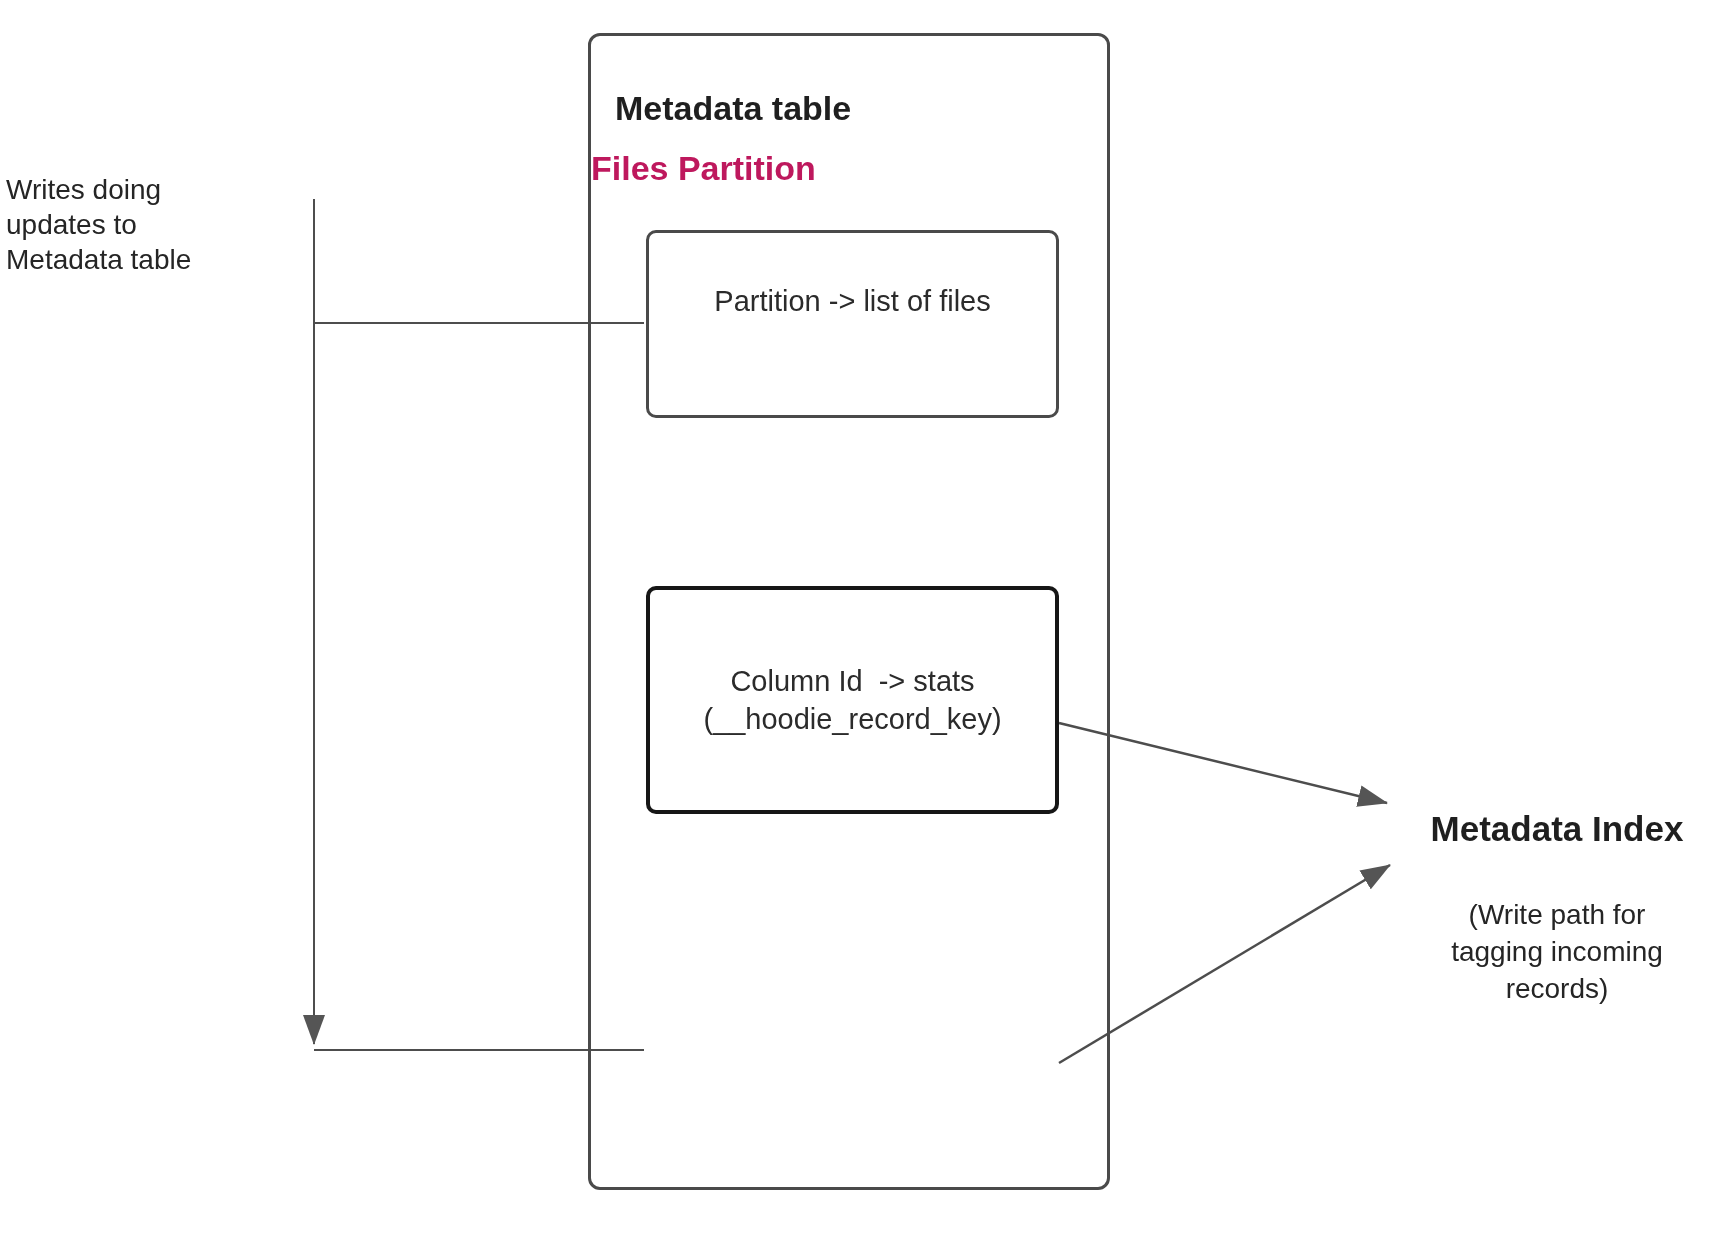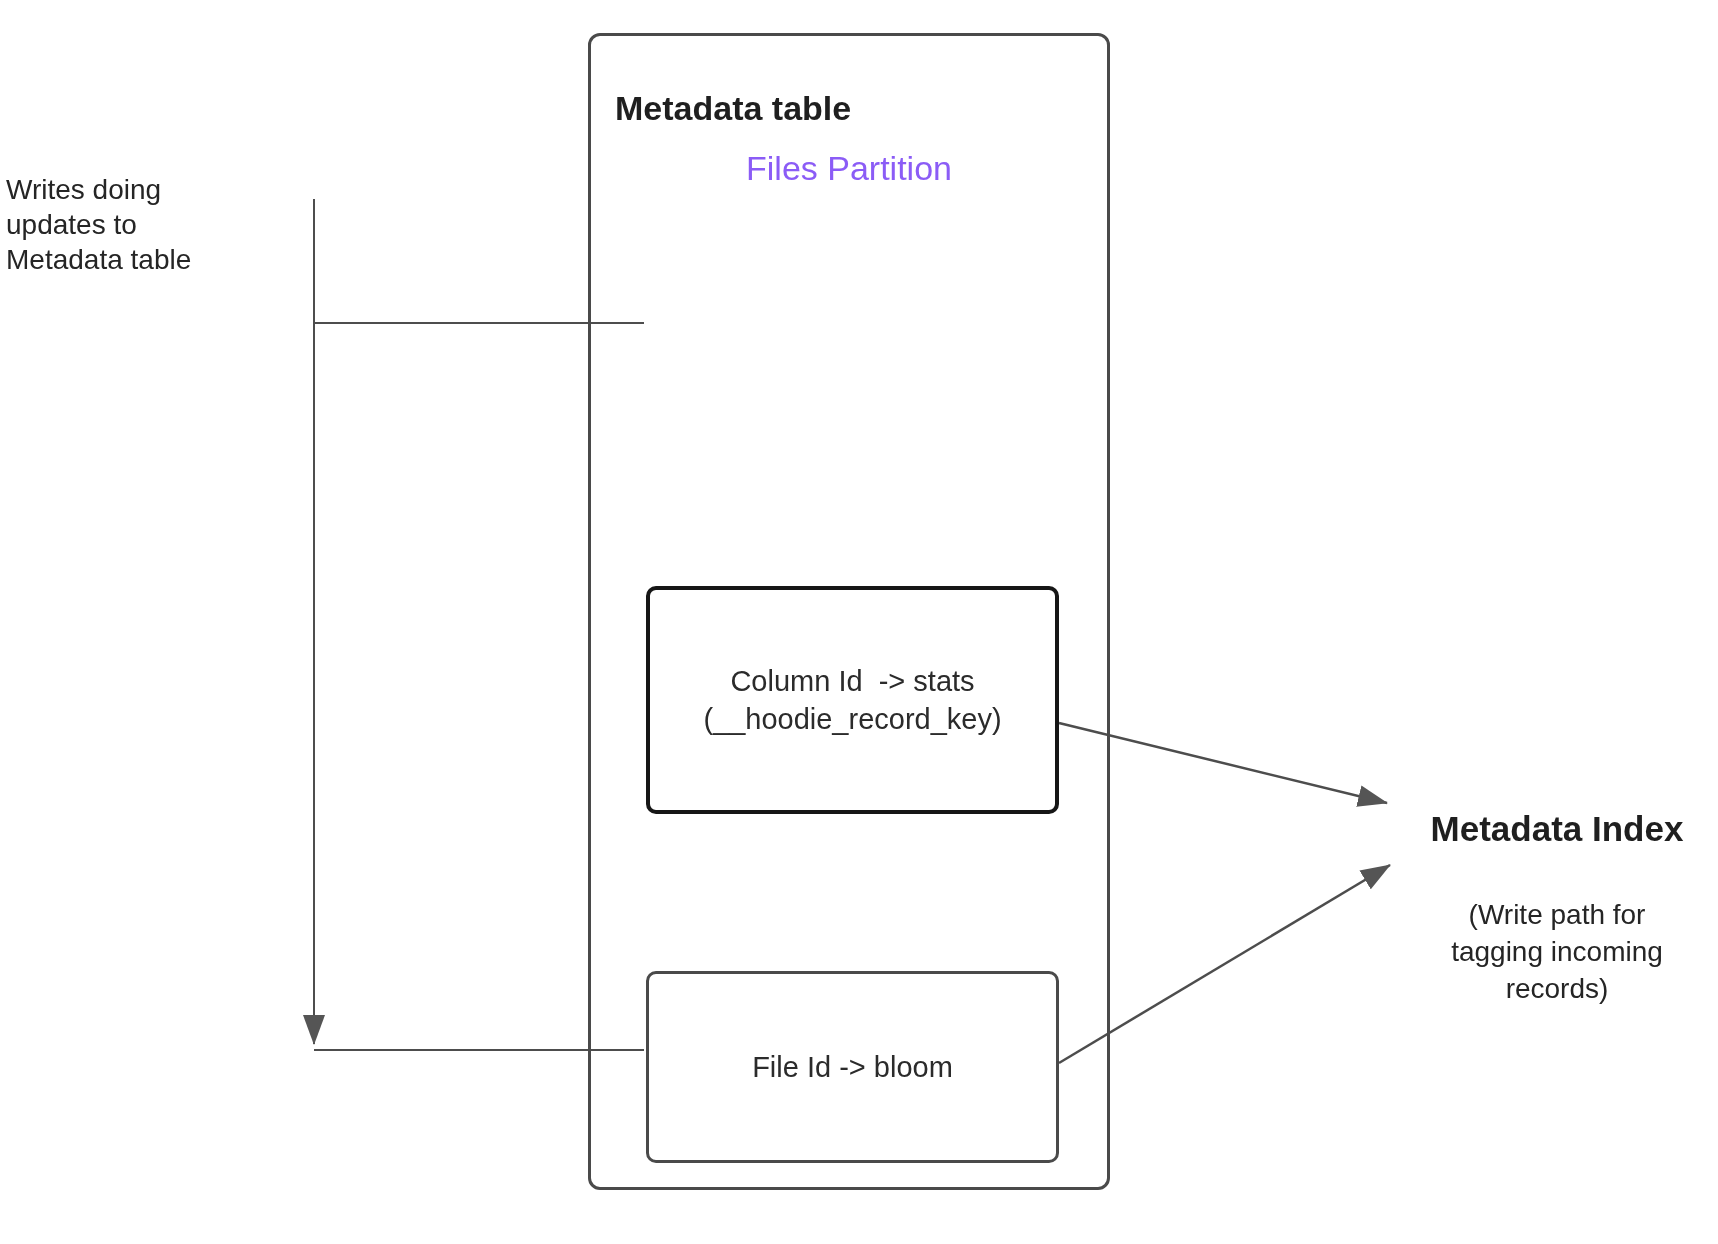--- a/index.html
+++ b/index.html
@@ -50,25 +50,25 @@
     top: 53px;
     font-size: 34px;
     font-weight: bold;
     color: #1f1f1f;
     white-space: nowrap;
   }
   .partition-heading {
     position: absolute;
     left: 0;
     width: 100%;
-    text-align: center;
+    text-align: left;
     font-size: 34px;
-    font-weight: normal;
+    font-weight: bold;
     line-height: 45px;
-    color: #8b5cf6;
+    color: #be185d;
     white-space: pre-wrap;
   }
   .heading-files   { top: 110px; }
   .heading-stats   { top: 442px; }
   .heading-bloom   { top: 828px; }
   .inner-box {
     position: absolute;
     left: 55px;
     width: 413px;
     border: 3px solid #4a4a4a;
@@ -146,29 +146,29 @@
   </svg>
 
   <div class="note">Writes doing
 updates to
 Metadata table</div>
 
   <div class="outer-box">
     <div class="outer-title">Metadata table</div>
 
     <div class="partition-heading heading-files">Files Partition</div>
+    <div class="inner-box box-files">
+      <div class="inner-label">Partition -&gt; list of files</div>
+    </div>
 
     <div class="inner-box box-stats">
       <div class="inner-label">Column Id  -&gt; stats
 (__hoodie_record_key)</div>
     </div>
 
-    <div class="inner-box box-bloom">
-      <div class="inner-label">File Id -&gt; bloom</div>
-    </div>
   </div>
 
   <div class="index-block">
     <div class="index-title">Metadata Index</div>
     <div class="index-caption">(Write path for
 tagging incoming
 records)</div>
   </div>
 
 </div>

